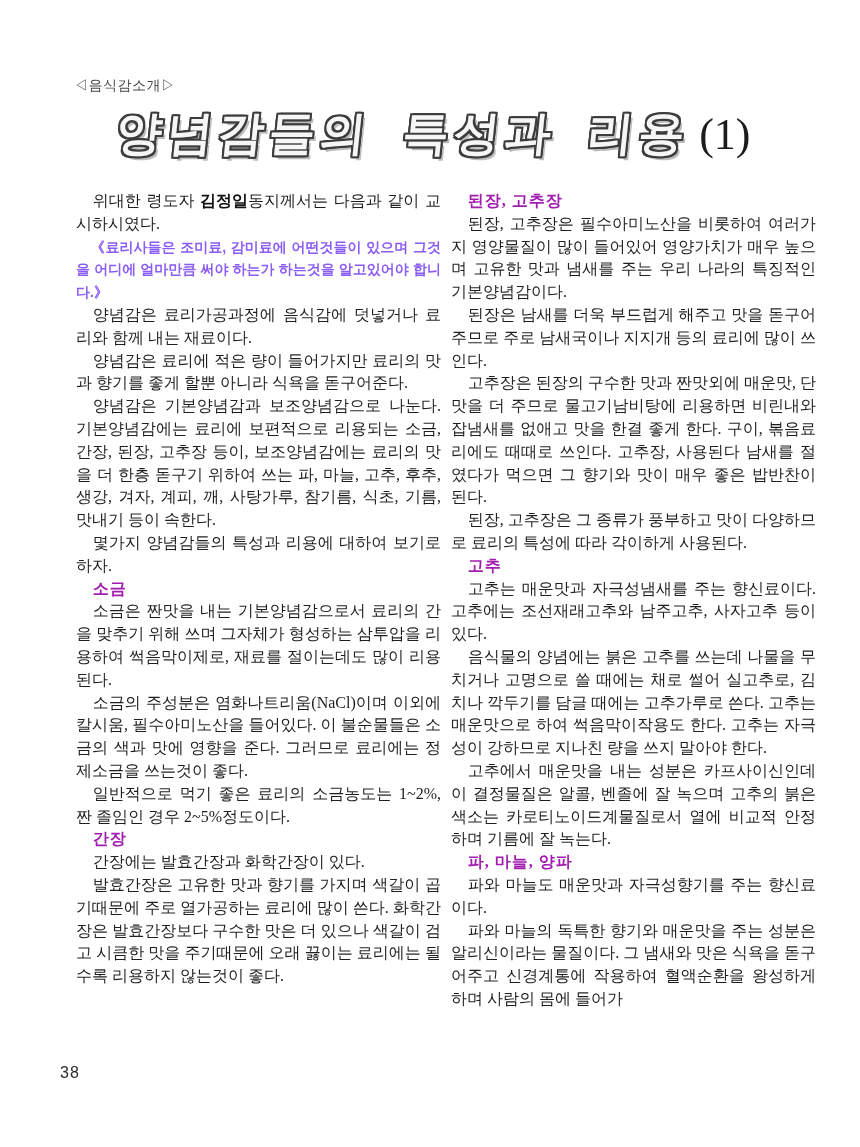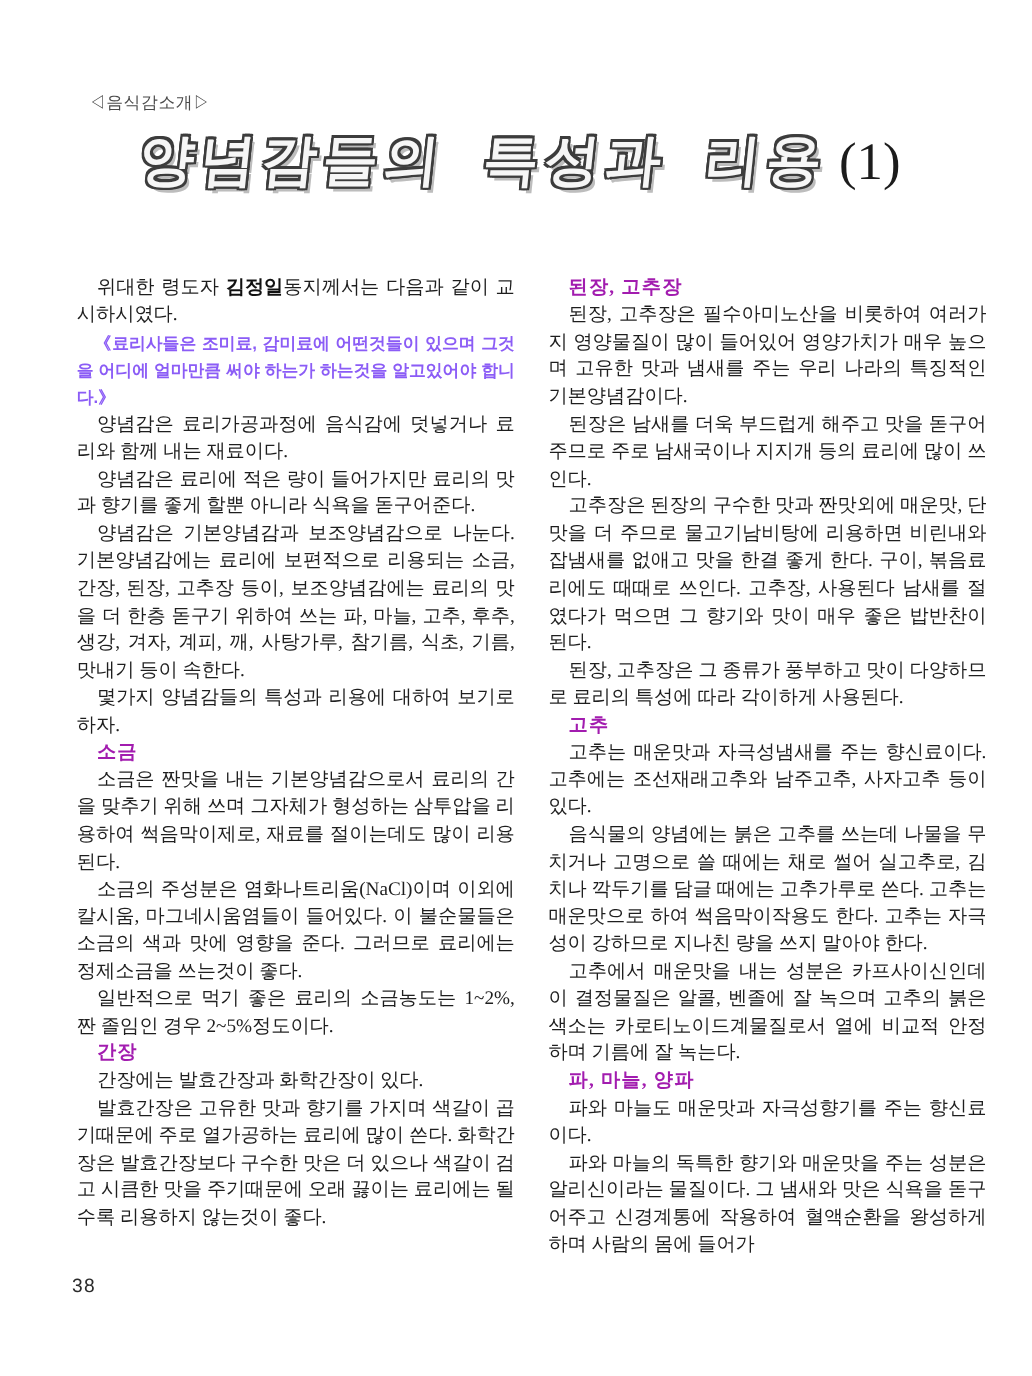--- a/index.html
+++ b/index.html
@@ -38,22 +38,22 @@
       0 -2px 0 #3c3c3c, 0 2px 0 #3c3c3c,
       4px 4px 0 #bdbdbd;
   }
   .title-num {
     font-family: "Liberation Serif", serif;
     font-size: 44px; font-weight: normal;
     color: #1c1c1c; margin-left: 10px;
   }
 
   .columns {
-    position: absolute; top: 190px; left: 64px; width: 746px;
-    display: flex; gap: 28px; margin-top: 39px;
+    position: absolute; top: 190px; left: 76px; width: 746px;
+    display: flex; gap: 10px;
   }
   .col {
     flex: 0 0 365px; width: 365px;
     font-size: 16px; line-height: 22.8px;
     text-align: justify;
     word-break: break-all;
   }
   .col p { margin: 0; text-indent: 1.05em; }
   .col p.heading {
     font-weight: bold;
@@ -90,21 +90,21 @@
   <div class="columns">
     <div class="col">
         <p class="lead"><span>위대한 령도자 </span><b>김정일</b><span>동지께서는 다음과 같이 교시하시였다.</span></p>
         <p class="quote">《료리사들은 조미료, 감미료에 어떤것들이 있으며 그것을 어디에 얼마만큼 써야 하는가 하는것을 알고있어야 합니다.》</p>
         <p class="body">양념감은 료리가공과정에 음식감에 덧넣거나 료리와 함께 내는 재료이다.</p>
         <p class="body">양념감은 료리에 적은 량이 들어가지만 료리의 맛과 향기를 좋게 할뿐 아니라 식욕을 돋구어준다.</p>
         <p class="body">양념감은 기본양념감과 보조양념감으로 나눈다. 기본양념감에는 료리에 보편적으로 리용되는 소금, 간장, 된장, 고추장 등이, 보조양념감에는 료리의 맛을 더 한층 돋구기 위하여 쓰는 파, 마늘, 고추, 후추, 생강, 겨자, 계피, 깨, 사탕가루, 참기름, 식초, 기름, 맛내기 등이 속한다.</p>
         <p class="body">몇가지 양념감들의 특성과 리용에 대하여 보기로 하자.</p>
         <p class="heading">소금</p>
         <p class="body">소금은 짠맛을 내는 기본양념감으로서 료리의 간을 맞추기 위해 쓰며 그자체가 형성하는 삼투압을 리용하여 썩음막이제로, 재료를 절이는데도 많이 리용된다.</p>
-        <p class="body">소금의 주성분은 염화나트리움(NaCl)이며 이외에 칼시움, 마그네시움염들이 들어있다. 이 불순물들은 소금의 색과 맛에 영향을 준다. 그러므로 료리에는 정제소금을 쓰는것이 좋다.</p>
+        <p class="body">소금의 주성분은 염화나트리움(NaCl)이며 이외에 칼시움, 필수아미노산을 들어있다. 이 불순물들은 소금의 색과 맛에 영향을 준다. 그러므로 료리에는 정제소금을 쓰는것이 좋다.</p>
         <p class="body">일반적으로 먹기 좋은 료리의 소금농도는 1~2%, 짠 졸임인 경우 2~5%정도이다.</p>
         <p class="heading">간장</p>
         <p class="body">간장에는 발효간장과 화학간장이 있다.</p>
         <p class="body">발효간장은 고유한 맛과 향기를 가지며 색갈이 곱기때문에 주로 열가공하는 료리에 많이 쓴다. 화학간장은 발효간장보다 구수한 맛은 더 있으나 색갈이 검고 시큼한 맛을 주기때문에 오래 끓이는 료리에는 될수록 리용하지 않는것이 좋다.</p>
       </div>
     <div class="col">
         <p class="heading">된장, 고추장</p>
         <p class="body">된장, 고추장은 필수아미노산을 비롯하여 여러가지 영양물질이 많이 들어있어 영양가치가 매우 높으며 고유한 맛과 냄새를 주는 우리 나라의 특징적인 기본양념감이다.</p>
         <p class="body">된장은 남새를 더욱 부드럽게 해주고 맛을 돋구어주므로 주로 남새국이나 지지개 등의 료리에 많이 쓰인다.</p>
         <p class="body">고추장은 된장의 구수한 맛과 짠맛외에 매운맛, 단맛을 더 주므로 물고기남비탕에 리용하면 비린내와 잡냄새를 없애고 맛을 한결 좋게 한다. 구이, 볶음료리에도 때때로 쓰인다. 고추장, 사용된다 남새를 절였다가 먹으면 그 향기와 맛이 매우 좋은 밥반찬이 된다.</p>

